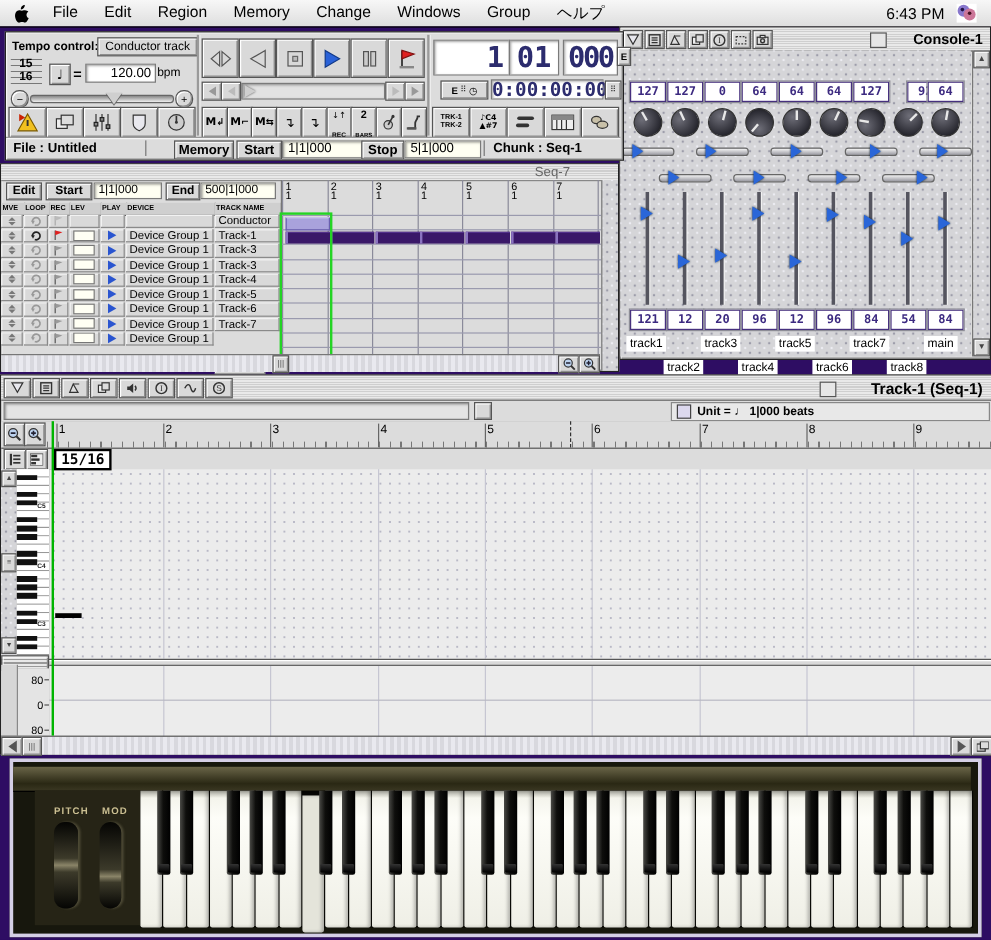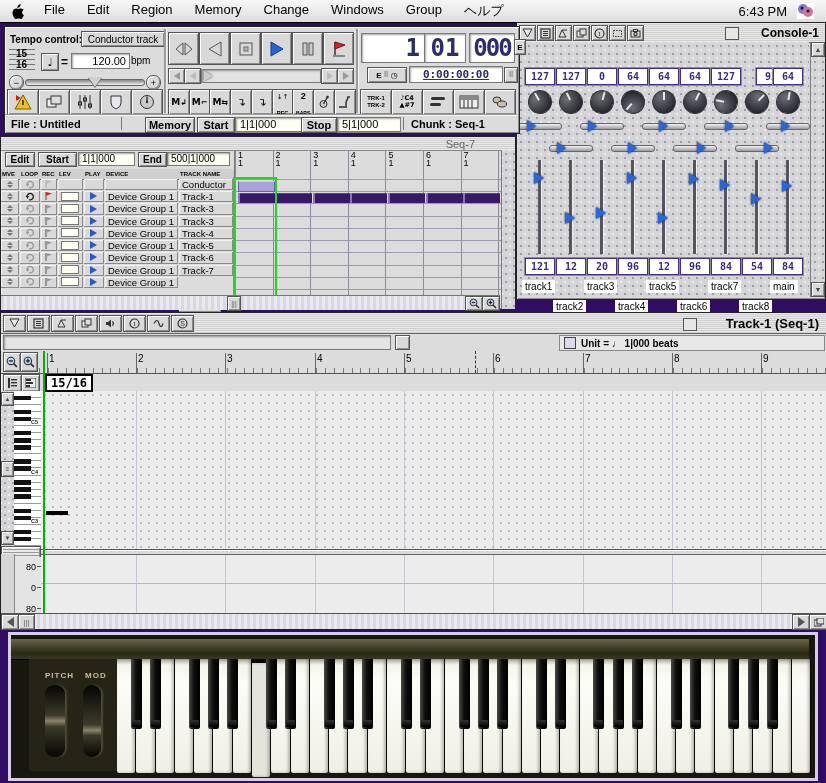--- a/index.html
+++ b/index.html
@@ -735,21 +735,21 @@
   <div class="inset lcd" style="position:absolute;left:356px;top:6px;width:58px;height:28px;font-size:24px;line-height:28px;text-align:right;padding-right:4px;">1</div>
   <div class="inset lcd" style="position:absolute;left:419px;top:6px;width:40px;height:28px;font-size:24px;line-height:28px;text-align:center;">01</div>
   <div class="inset lcd" style="position:absolute;left:464px;top:6px;width:44px;height:28px;font-size:24px;line-height:28px;text-align:center;letter-spacing:-2px;">000</div>
   <div class="bevel tbtn" style="left:509px;top:12px;width:10px;height:14px;font-size:8px;font-weight:bold;">E</div>
 
   <div class="bevel tbtn" style="left:362px;top:40px;width:38px;height:14px;gap:2px;">
     <span class="b" style="font-size:8px;">E</span>
     <span style="font-size:7px;color:#333;">⠿</span>
     <span style="font-size:8px;">◷</span>
   </div>
-  <div class="inset lcd" style="position:absolute;left:404px;top:39px;width:92px;height:15px;font-size:11px;line-height:15px;text-align:center;text-decoration:underline;">0:00:00:00</div>
+  <div class="inset lcd" style="position:absolute;left:404px;top:39px;width:92px;height:15px;font-size:16px;line-height:15px;text-align:center;">0:00:00:00</div>
   <div class="bevel tbtn" style="left:499px;top:40px;width:12px;height:14px;font-size:7px;color:#333;">⠿</div>
 
   <div id="counter-row" class="abs" style="left:355px;top:62px;width:156px;height:25px;">
       <div class="sbtn" style="position: absolute; left: 0px; top: 0px; width: 30px; height: 24px;">
         <span style="text-align:center;line-height:1.1;font-size:6px;font-weight:bold;">TRK-1<br>TRK-2</span>
       </div>
       <div class="sbtn" style="position: absolute; left: 31px; top: 0px; width: 30px; height: 24px;">
         <span style="text-align:center;line-height:1.1;font-size:6.5px;font-weight:bold;font-family:'DejaVu Sans',sans-serif;">♪C4<br>▲#7</span>
       </div>
       <div class="sbtn" style="position: absolute; left: 62px; top: 0px; width: 30px; height: 24px;">

